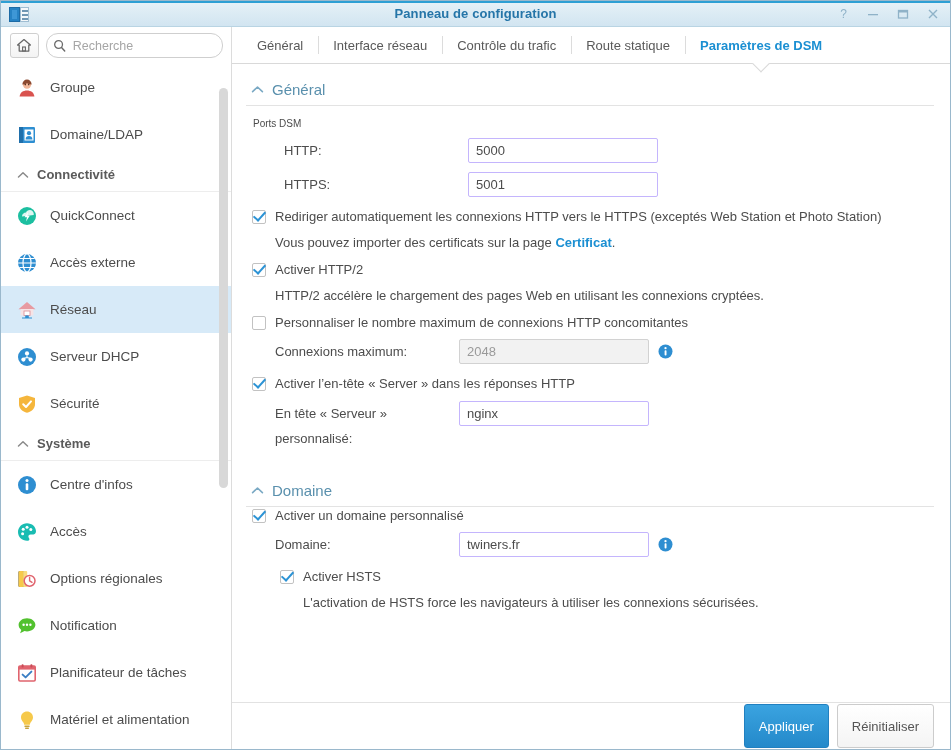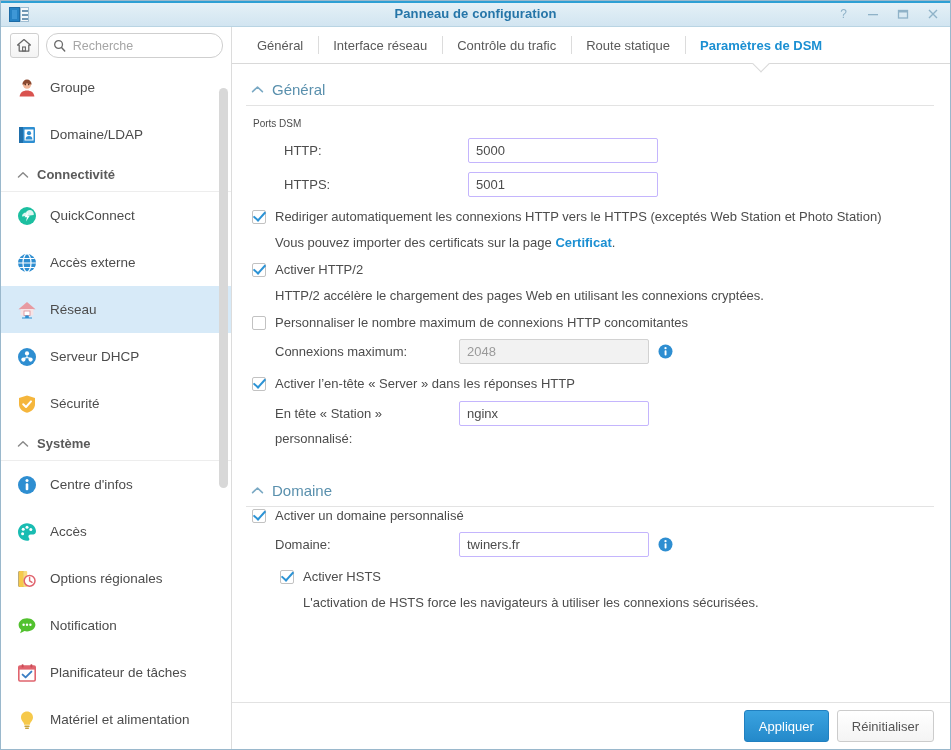--- a/index.html
+++ b/index.html
@@ -320,21 +320,21 @@
   .footer {
     height: 47px; flex: 0 0 47px;
     border-top: 1px solid #e2e2e2;
     display: flex; align-items: center; justify-content: flex-end;
     padding-right: 16px;
     gap: 8px;
     box-sizing: border-box;
     background: #fff;
   }
   .btn {
-    min-width: 84px; height: 32px;
+    min-width: 84px; height: 44px;
     border-radius: 3px;
     font-family: inherit; font-size: 13px;
     display: inline-flex; align-items: center; justify-content: center;
     padding: 0 14px;
     cursor: pointer; box-sizing: border-box;
   }
   .btn.primary {
     background: linear-gradient(to bottom,#3aa3e0,#2489ca);
     border: 1px solid #2180c0;
     color: #ffffff;
@@ -671,21 +671,21 @@
           </span>
         </div>
 
         <div class="chk-row">
           <span class="cb checked"></span>
           <span class="c-label">Activer l’en-tête « Server » dans les réponses HTTP</span>
         </div>
 
         <div class="field-row" style="padding-left:29px; align-items:flex-start; margin-top:10px;">
           <div class="f-label" style="line-height:25px;">
-            <div>En tête « Station »</div>
+            <div>En tête « Serveur »</div>
             <div>personnalisé:</div>
           </div>
           <input class="txt" type="text" value="nginx" style="">
         </div>
 
         <div class="section-head" style="margin-top:14px;">
           <span class="chev">
             <svg width="13" height="9" viewBox="0 0 13 9">
                 <path d="M1.6 6.6 L6.5 2 L11.4 6.6" fill="none" stroke="#7aa9c4" stroke-width="1.6" stroke-linecap="round" stroke-linejoin="round"></path>
               </svg>

